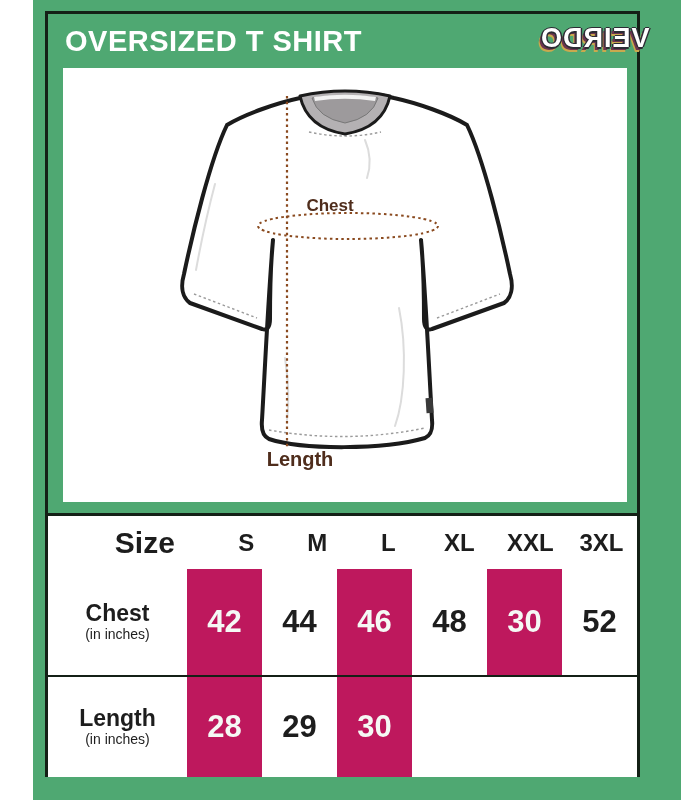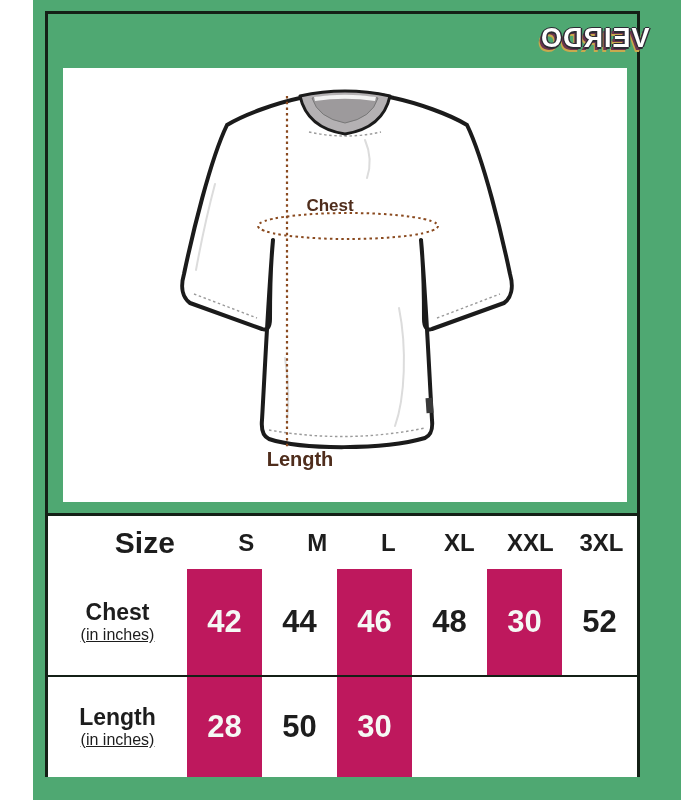--- a/index.html
+++ b/index.html
@@ -50,29 +50,30 @@
   .t-row-header .cell { font-size:24px; font-weight:700; }
   .corner-label { font-size:30px; font-weight:700; }
   .t-row-chest .cell, .t-row-length .cell,
   .t-row-chest .cell-label, .t-row-length .cell-label {
     height:100%; display:flex; flex-direction:column;
     align-items:center; justify-content:center;
   }
   .value { font-size:31px; font-weight:700; }
   .hl { background:#be185d; color:#f5f9f5; }
   .row-label { font-size:23px; font-weight:700; line-height:1.1; }
-  .row-sublabel { font-size:16px; font-weight:400; line-height:1.2;text-decoration:underline; }
+  .row-sublabel { font-size:14px; font-weight:400; line-height:1.2; }
 </style>
 </head>
 <body>
 
 <div class="green-panel">
   <div class="frame">
 
     <div class="header-bar">
+      <div class="page-title">OVERSIZED T SHIRT</div>
       <div class="brand-logo">VEIRDO</div>
     </div>
 
     <div class="diagram-box">
       <svg viewBox="0 0 564 434" width="564" height="434">
 
         <path d="M237,30 C214,35 182,46 164,57 C147,92 129,168 121,206
              C117,220 120,230 127,235 L199,261 C204,263 207,259 207,251
              C207,222 208,192 210,172 C205,232 202,300 199,352
              C198,362 200,368 206,371 C240,382 320,382 362,370
@@ -137,19 +138,19 @@
       </div>
 
       <div class="t-divider"></div>
 
       <div class="t-row t-row-length">
         <div class="cell-label">
           <div class="row-label">Length</div>
           <div class="row-sublabel">(in inches)</div>
         </div>
         <div class="cell hl value">28</div>
-        <div class="cell value">50</div>
+        <div class="cell value">29</div>
         <div class="cell hl value">30</div>
       </div>
     </div>
 
   </div>
 </div>
 
 </body></html>

